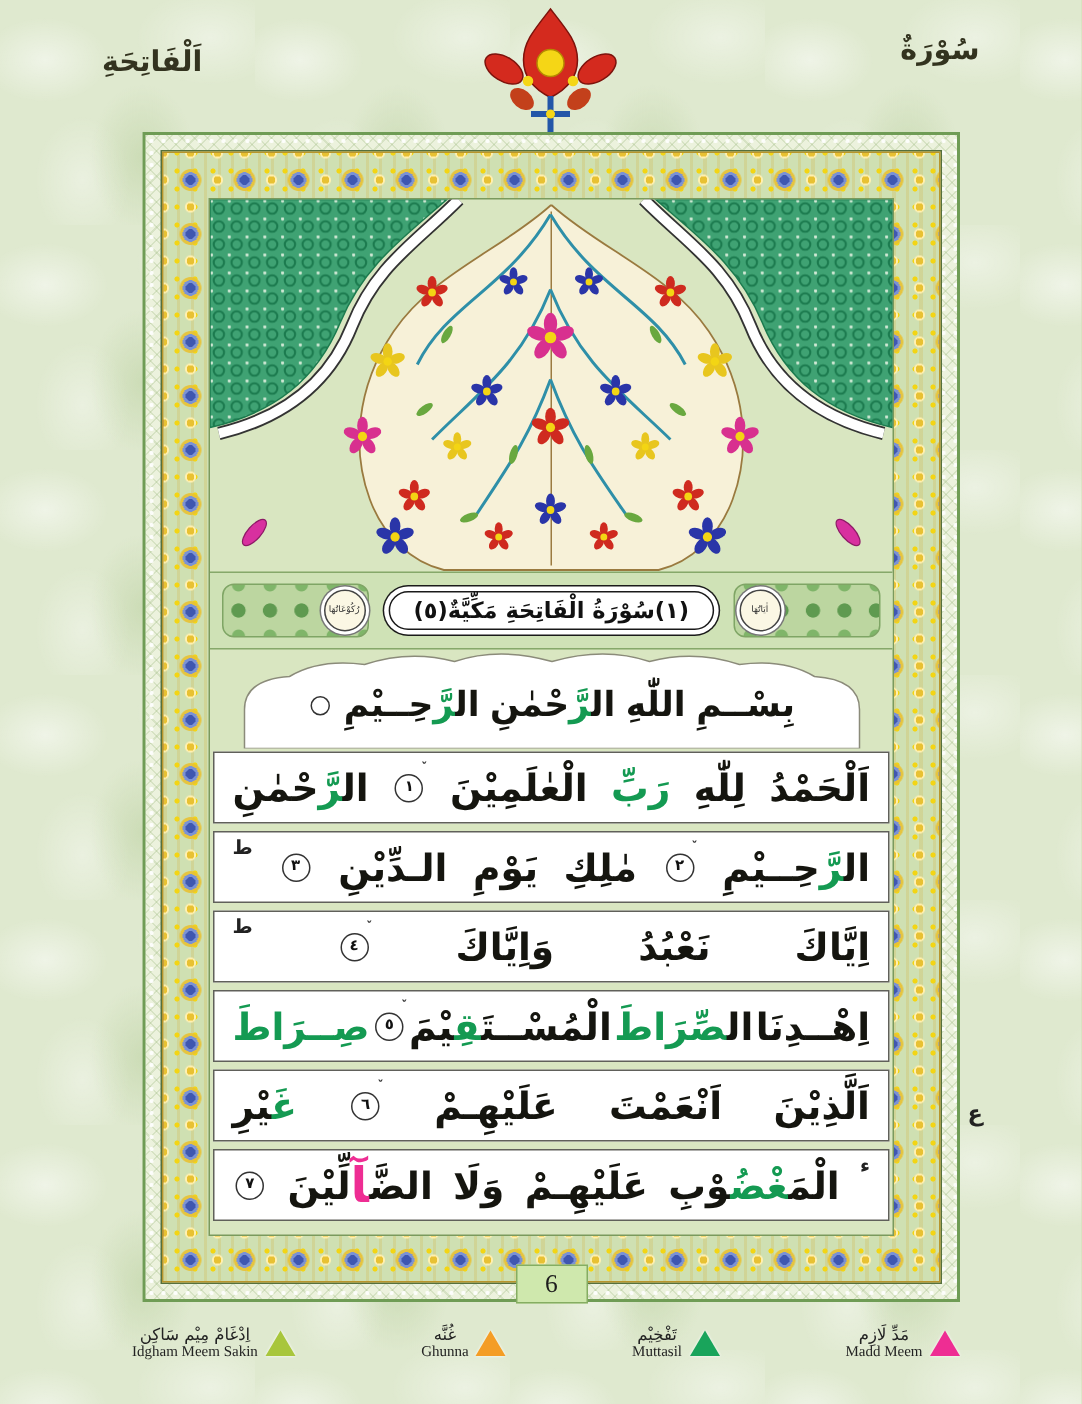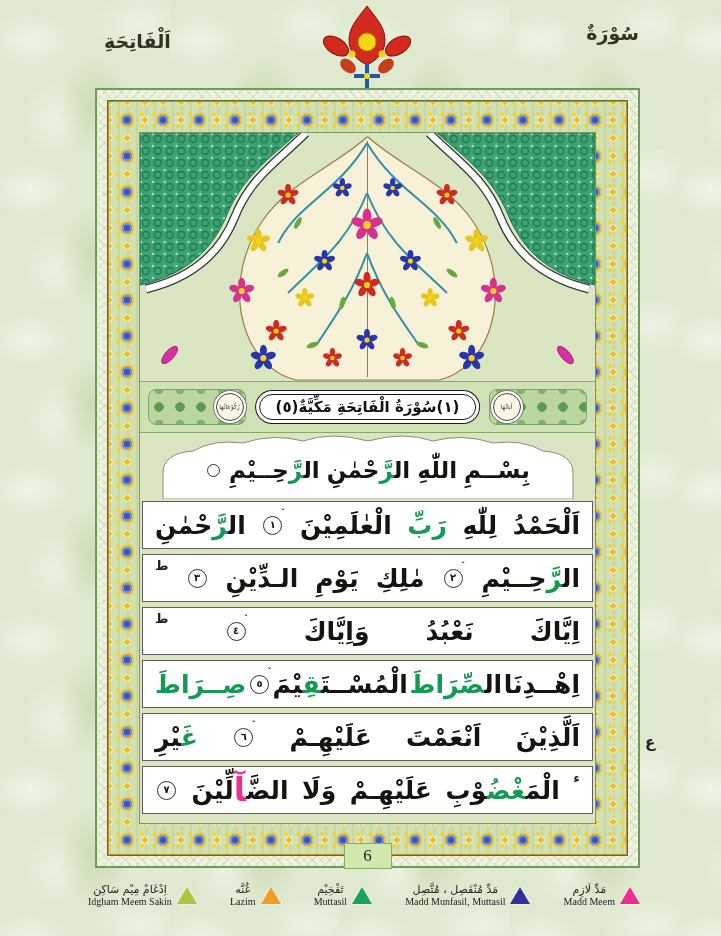--- a/index.html
+++ b/index.html
@@ -8,22 +8,22 @@
     font-family:"DejaVu Sans",sans-serif;
     background-color:#dfe9cf;
     background-image:
       radial-gradient(ellipse 60px 40px at 30px 40px, rgba(255,255,255,.5), rgba(255,255,255,0) 70%),
       radial-gradient(ellipse 50px 70px at 95px 105px, rgba(160,190,125,.30), rgba(160,190,125,0) 70%),
       radial-gradient(ellipse 70px 45px at 140px 25px, rgba(255,255,255,.4), rgba(255,255,255,0) 70%),
       radial-gradient(ellipse 45px 60px at 55px 120px, rgba(255,255,255,.35), rgba(255,255,255,0) 70%);
     background-size:170px 150px;
   }
   .hdr-word{position:absolute;font-weight:bold;font-size:19px;color:#33331f;direction:rtl;}
-  #hdr-left{left:68px;top:30px;margin-left:36px;}
-  #hdr-right{right:82px;top:22px;}
+  #hdr-left{left:68px;top:30px;}
+  #hdr-right{right:68px;top:22px;}
 
   
   .frame{
     position:absolute;left:95px;top:88px;width:545px;height:780px;
     border:2px solid #6f9c55;box-sizing:border-box;
     background-color:#ecf2dd;
     background-image:
       radial-gradient(circle at 4px 4px, rgba(255,255,255,.9) 0 1.3px, transparent 1.6px),
       repeating-linear-gradient(45deg, rgba(150,180,120,.25) 0 1px, transparent 1px 6px),
       repeating-linear-gradient(-45deg, rgba(150,180,120,.25) 0 1px, transparent 1px 6px);
@@ -436,38 +436,31 @@
   <div class="legend-item">
     <div class="legend-labels">
       <div class="legend-ar">اِدْغَامْ مِيْم سَاكِن</div>
       <div class="legend-en">Idgham Meem Sakin</div>
     </div>
     <span class="tri" style="border-bottom-color: rgb(168, 198, 60);"></span>
   </div>
   <div class="legend-item">
     <div class="legend-labels">
       <div class="legend-ar">غُنَّه</div>
-      <div class="legend-en">Lazim</div>
+      <div class="legend-en">Ghunna</div>
     </div>
     <span class="tri" style="border-bottom-color: rgb(244, 157, 38);"></span>
   </div>
   <div class="legend-item">
     <div class="legend-labels">
       <div class="legend-ar">تَفْخِيْم</div>
       <div class="legend-en">Muttasil</div>
     </div>
     <span class="tri" style="border-bottom-color: rgb(25, 164, 91);"></span>
   </div>
   <div class="legend-item">
     <div class="legend-labels">
-      <div class="legend-ar">مَدِّ مُنْفَصِل ، مُتَّصِل</div>
-      <div class="legend-en">Madd Munfasil, Muttasil</div>
-    </div>
-    <span class="tri" style="border-bottom-color: rgb(48, 48, 156);"></span>
-  </div>
-  <div class="legend-item">
-    <div class="legend-labels">
       <div class="legend-ar">مَدِّ لَازِم</div>
       <div class="legend-en">Madd Meem</div>
     </div>
     <span class="tri" style="border-bottom-color: rgb(238, 45, 147);"></span>
   </div>
 </div>
 
 </body></html>

